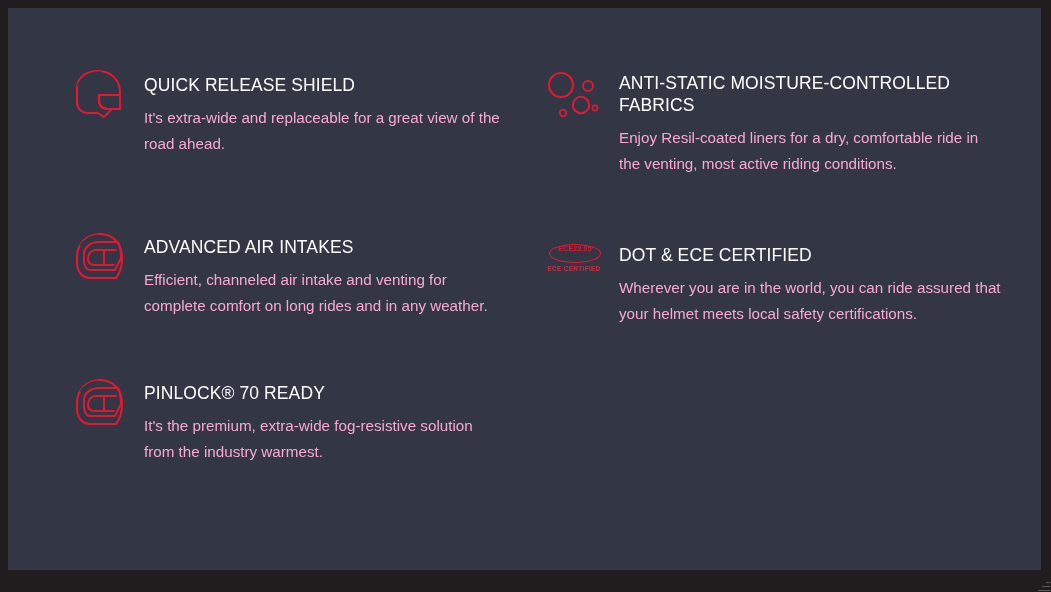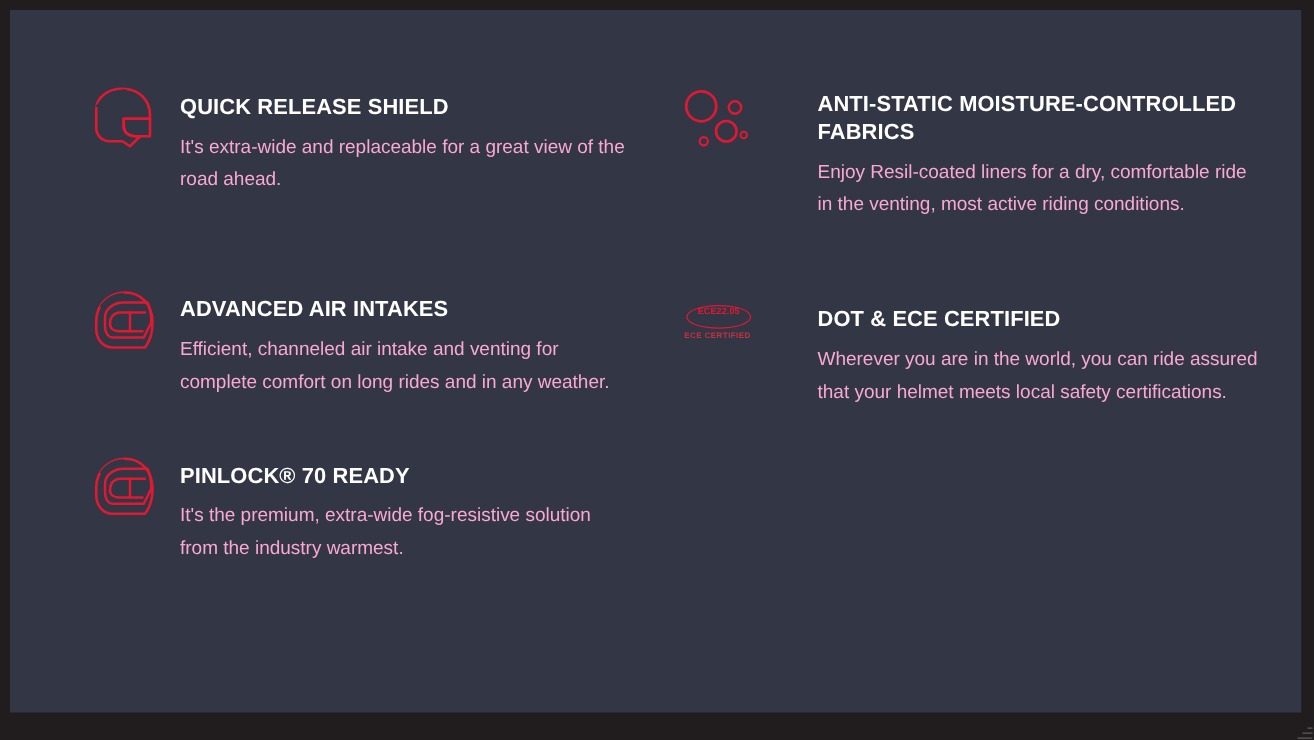--- a/index.html
+++ b/index.html
@@ -48,61 +48,61 @@
     display: flex;
     align-items: flex-start;
   }
 
   
   .col-left  { left: 60px;  width: 455px; }
   .col-right { left: 535px; width: 470px; }
 
   .row-1 { top: 60px; }
   .row-2l { top: 222px; justify-content: space-between; }
-  .row-3l { top: 355px; }
+  .row-3l { top: 368px; }
   .row-2r { top: 230px; }
 
   .feature-icon {
     flex: 0 0 auto;
     width: 62px;
     height: 56px;
     position: relative;
     margin-right: 14px;
   }
 
   .feature-icon svg { display: block; }
 
   .feature-body {
     flex: 1 1 auto;
     padding-top: 6px;
   }
 
   .feature-title {
     color: #ffffff;
     font-size: 17.5px;
-    font-weight: bold;
+    font-weight: normal;
     letter-spacing: 0.1px;
     line-height: 22px;
     text-transform: uppercase;
     font-stretch: condensed;
     margin-bottom: 9px;
   }
 
   .feature-desc {
     color: #f9a8d4;
     font-size: 15.2px;
     line-height: 25.5px;
     font-weight: normal;
     max-width: 360px;
   }
 
   .col-right .feature-desc { max-width: 382px; }
 
   
-  .col-right .feature-body { padding-top: 4px; margin-left: 35px; }
+  .col-right .feature-body { padding-top: 4px; }
   .feature.row-2r .feature-body { padding-top: 6px; }
 
   
   .ece-badge {
     width: 62px;
     height: 40px;
     position: relative;
     margin-top: 6px;
   }
   .ece-oval {

